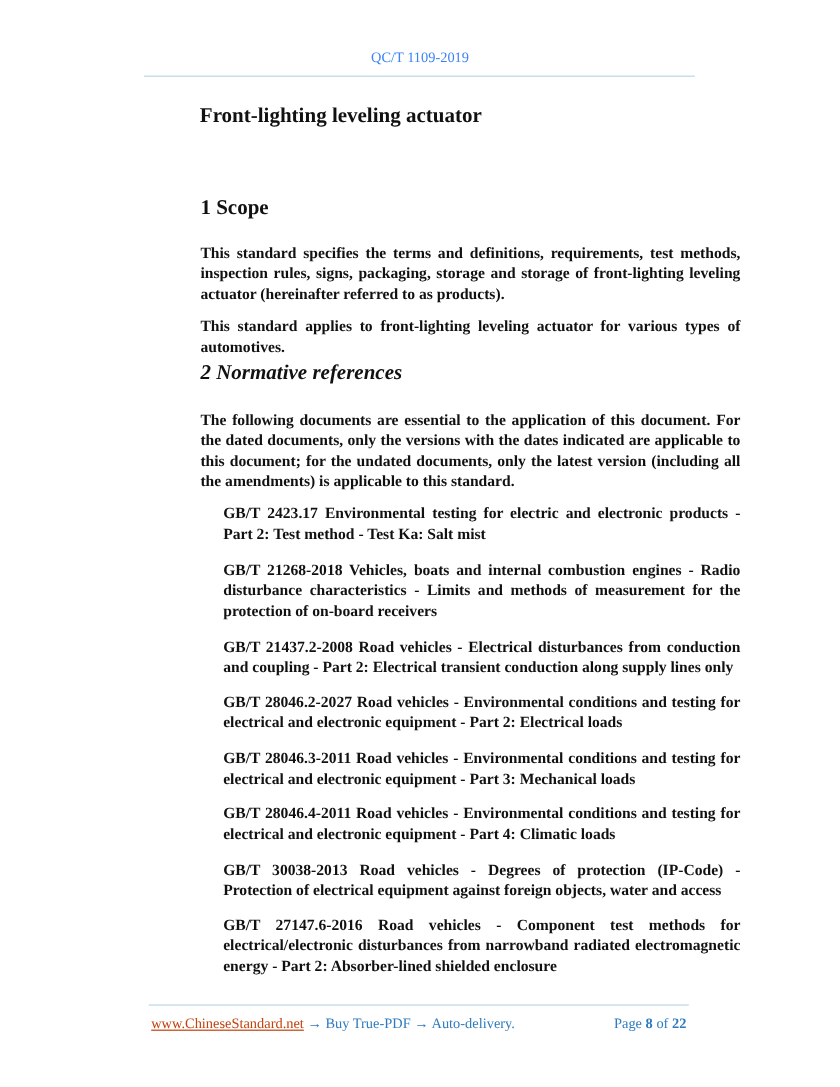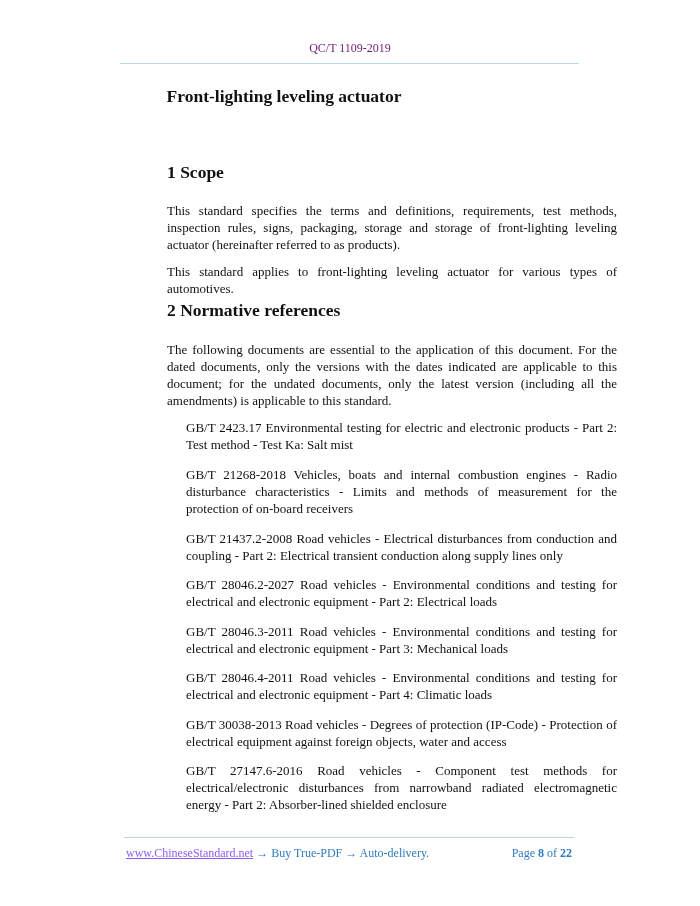--- a/index.html
+++ b/index.html
@@ -1,29 +1,29 @@
 <!DOCTYPE html>
 <html><head>
 <meta charset="utf-8">
 <style>
   html, body { margin: 0; padding: 0; background: #ffffff; }
   body { width: 700px; height: 906px; position: relative; overflow: hidden;
          font-family: "Liberation Serif", "DejaVu Serif", serif; color: #111; }
   .header-code { position: absolute; top: 41px; left: 0; width: 700px; text-align: center;
-                 font-size: 12px; color: #701a75; }
+                 font-size: 12px; color: #3b82f6; }
   .header-rule { position: absolute; top: 63px; left: 120px; width: 459px; height: 1px; background: #b9d5e8; }
   .doc-title { position: absolute; top: 86px; left: 0; width: 568px; text-align: center;
                font-size: 17.5px; font-weight: bold; }
   .content { position: absolute; left: 124px; width: 450px; margin-left: 43px; }
   h2 { margin: 0; font-size: 17.5px; font-weight: bold; }
-  p { margin: 0; font-size: 13px; line-height: 17px; text-align: justify; }
+  p { margin: 0; font-size: 13px; line-height: 17px; text-align: justify; font-weight: bold; }
   .ref { padding-left: 19px; }
   .footer-rule { position: absolute; top: 837px; left: 124px; width: 450px; height: 1px; background: #b9d5e8; }
   .footer { position: absolute; top: 846px; left: 126px; width: 446px; font-size: 12px; color: #2e7bbf; }
-  .footer a { color: #8b5cf6; text-decoration: underline; }
+  .footer a { color: #c2410c; text-decoration: underline; }
   .footer .page { position: absolute; right: 0; top: 0; }
   .footer .page b { font-weight: bold; }
 </style>
 </head>
 <body>
 
 <div class="header-code">QC/T 1109-2019</div>
 <div class="header-rule"></div>
 
 <div class="doc-title">Front-lighting leveling actuator</div>
@@ -31,21 +31,21 @@
 <div class="content" style="top:162px;">
   <h2>1 Scope</h2>
 </div>
 <div class="content" style="top:202px;">
   <p>This standard specifies the terms and definitions, requirements, test methods, inspection rules, signs, packaging, storage and storage of front-lighting leveling actuator (hereinafter referred to as products).</p>
 </div>
 <div class="content" style="top:263px;">
   <p>This standard applies to front-lighting leveling actuator for various types of automotives.</p>
 </div>
 
-<div class="content" style="top:300px;">
+<div class="content" style="top:300px;font-style:italic;">
   <h2>2 Normative references</h2>
 </div>
 <div class="content" style="top:341px;">
   <p>The following documents are essential to the application of this document. For the dated documents, only the versions with the dates indicated are applicable to this document; for the undated documents, only the latest version (including all the amendments) is applicable to this standard.</p>
 </div>
 
 <div class="content" style="top:419px;">
   <p class="ref">GB/T 2423.17 Environmental testing for electric and electronic products - Part 2: Test method - Test Ka: Salt mist</p>
 </div>
 <div class="content" style="top:466px;">

